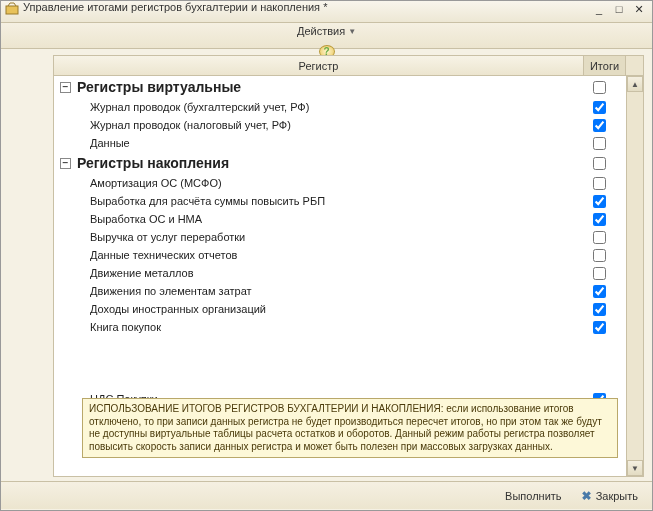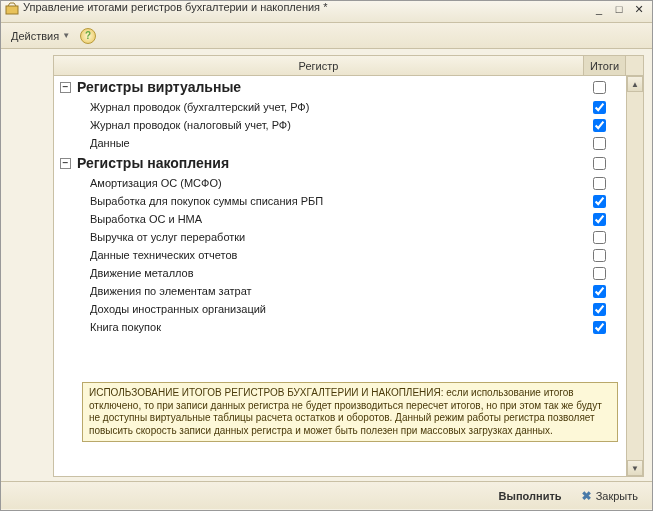--- a/index.html
+++ b/index.html
@@ -2,21 +2,21 @@
 <html><head>
 <meta charset="utf-8">
 <style>
 * { box-sizing: border-box; margin: 0; padding: 0; }
 body { font-family: Tahoma, Arial, sans-serif; font-size: 11px; background: #f5f1e4; width: 653px; height: 511px; overflow: hidden; border: 1px solid #999; }
 .titlebar { height: 22px; background: linear-gradient(#f8f5ec, #ede7d4); border-bottom: 1px solid #c9c0a5; display: flex; align-items: flex-start; padding: 0 4px; }
 .titlebar .ticon { width: 14px; height: 14px; margin-right: 4px; display: inline-flex; align-items: center; justify-content: center; }
 .titlebar .ticon svg { width: 14px; height: 14px; }
 .titlebar .ttext { flex: 1; color: #333; font-size: 11px; }
 .titlebar .wbtn { width: 18px; height: 16px; display: inline-flex; align-items: center; justify-content: center; margin-left: 2px; cursor: pointer; color: #333; font-size: 11px; }
-.toolbar { height: 26px; background: linear-gradient(#f5f0e2, #ece5cf); border-bottom: 1px solid #c9c0a5; display: flex; align-items: center; padding: 0 6px; gap: 6px; }
+.toolbar { height: 26px; background: linear-gradient(#f5f0e2, #ece5cf); border-bottom: 1px solid #c9c0a5; display: flex; align-items: center; padding: 0 6px; gap: 6px; flex-direction: column; }
 .tbtn { display: inline-flex; align-items: center; gap: 3px; padding: 2px 4px; cursor: pointer; color: #333; }
 .tbtn .dd { font-size: 8px; color: #666; }
 .help-icon { width: 16px; height: 16px; border-radius: 50%; background: radial-gradient(#fff6d0, #e9c65a); border: 1px solid #b89a3a; display: inline-flex; align-items: center; justify-content: center; color: #6a4; font-weight: bold; font-size: 10px; cursor: pointer; }
 .content { padding: 6px 8px 4px 8px; margin-left: 44px; }
 .grid { border: 1px solid #c9c0a5; background: #fff; position: relative; }
 .ghead { display: flex; height: 20px; background: linear-gradient(#f7f3e6, #ece5cf); border-bottom: 1px solid #c9c0a5; }
 .gh-reg { flex: 1; text-align: center; line-height: 20px; border-right: 1px solid #c9c0a5; color: #333; }
 .gh-tot { width: 42px; text-align: center; line-height: 20px; border-right: 1px solid #c9c0a5; color: #333; background: #e3dcc3; }
 .gh-scroll { width: 17px; background: #ece5cf; }
 .gbody { height: 400px; overflow: hidden; position: relative; display: flex; }
@@ -25,24 +25,24 @@
 .row.group { font-weight: bold; font-size: 14px; height: 22px; }
 .row .exp { width: 11px; height: 11px; border: 1px solid #888; background: #fff; display: inline-flex; align-items: center; justify-content: center; margin-right: 6px; font-size: 10px; line-height: 1; color: #444; cursor: pointer; }
 .row .spacer { width: 30px; display: inline-block; }
 .row .lbl { flex: 1; color: #222; white-space: nowrap; overflow: hidden; }
 .row .chk { width: 54px; display: flex; align-items: center; justify-content: center; }
 .row .chk input { width: 13px; height: 13px; cursor: pointer; }
 .vscroll { width: 17px; background: #ece5cf; border-left: 1px solid #c9c0a5; position: relative; }
 .vscroll .sarrow { height: 16px; width: 100%; background: linear-gradient(#f4efe0, #e3dcc3); border: 1px solid #c9c0a5; display: flex; align-items: center; justify-content: center; font-size: 8px; color: #555; cursor: pointer; position: absolute; }
 .vscroll .sarrow.up { top: 0; }
 .vscroll .sarrow.down { bottom: 0; }
-.tooltip { position: absolute; left: 28px; right: 25px; top: 306px; background: #fdf8d8; border: 1px solid #b9a86a; padding: 4px 6px; font-size: 10px; color: #4a3a0a; line-height: 1.25; z-index: 10; }
+.tooltip { position: absolute; left: 28px; right: 25px; top: 322px; background: #fdf8d8; border: 1px solid #b9a86a; padding: 4px 6px; font-size: 10px; color: #4a3a0a; line-height: 1.25; z-index: 10; }
 .footer { height: 28px; background: linear-gradient(#f5f0e2, #ece5cf); border-top: 1px solid #c9c0a5; display: flex; align-items: center; justify-content: flex-end; padding: 0 10px; gap: 12px; }
 .fbtn { display: inline-flex; align-items: center; gap: 4px; cursor: pointer; color: #333; padding: 2px 4px; }
-.fbtn.primary { font-weight: bold; justify-content: center; }
+.fbtn.primary { font-weight: normal; justify-content: center; }
 .close-x { color: #4a7aa8; font-size: 12px; font-weight: bold; }
 </style>
 </head>
 <body>
 
 <div class="titlebar">
   <span class="ticon">
     <svg viewBox="0 0 14 14">
         <rect x="1" y="5" width="12" height="8" fill="#e8c25a" stroke="#9a7a2a"></rect>
         <path d="M3 5 L5 2 L9 2 L11 5" fill="none" stroke="#9a7a2a"></path>
@@ -108,21 +108,21 @@
           </div>
           <div class="row">
             <span class="spacer"></span>
             <span class="lbl">Амортизация ОС (МСФО)</span>
             <span class="chk">
               <input type="checkbox" style="">
             </span>
           </div>
           <div class="row">
             <span class="spacer"></span>
-            <span class="lbl">Выработка для покупок суммы списания РБП</span>
+            <span class="lbl">Выработка для расчёта суммы повысить РБП</span>
             <span class="chk">
               <input type="checkbox" checked="" style="">
             </span>
           </div>
           <div class="row">
             <span class="spacer"></span>
             <span class="lbl">Выработка ОС и НМА</span>
             <span class="chk">
               <input type="checkbox" checked="" style="">
             </span>

